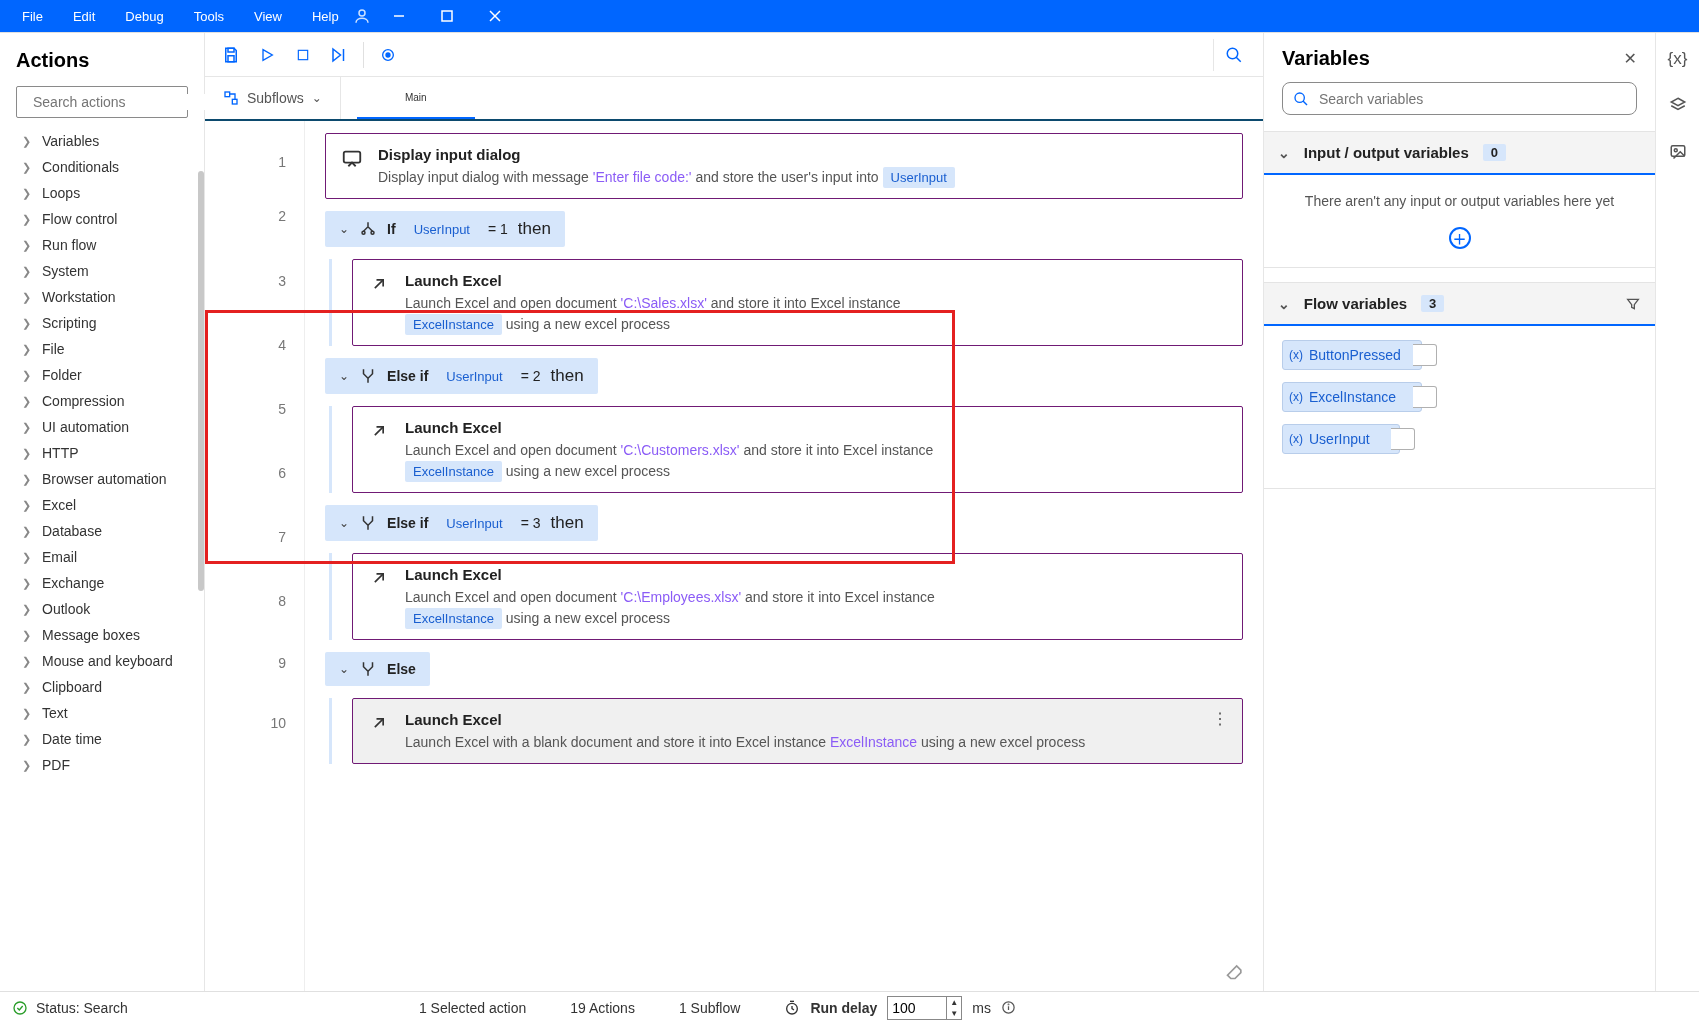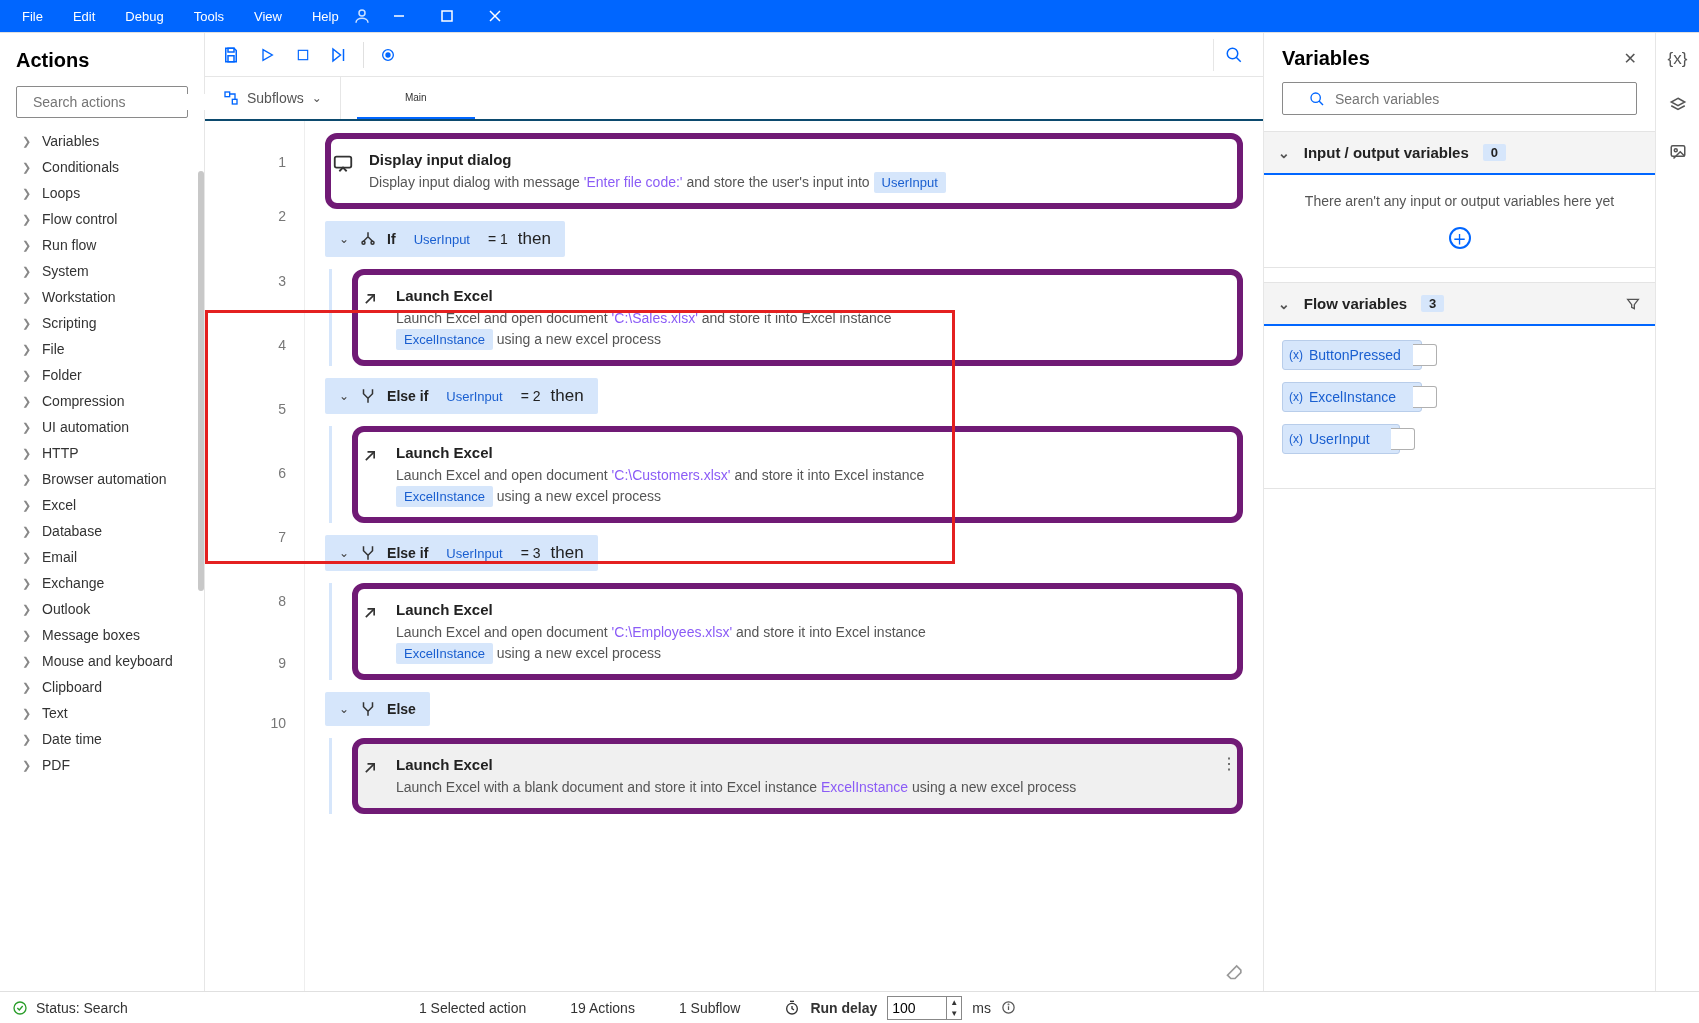--- a/index.html
+++ b/index.html
@@ -56,22 +56,22 @@
 .tab { display:flex; align-items:center; justify-content:center; padding:0 48px; font-size:10px; color:#333; border-bottom:2px solid #0066ff; }
 .tab-rest { flex:1; border-bottom:1px solid transparent; }
 
 
 .flow-area { flex:1; display:flex; overflow:auto; position:relative; }
 .gutter { width:100px; border-right:1px solid #eee; padding-top:12px; }
 .gutter .ln { height:0; text-align:right; padding-right:18px; color:#777; font-size:14px; position:relative; }
 .flow-body { flex:1; padding:12px 20px 40px 20px; position:relative; }
 
 .step-card {
-  background:#fff; border:6px solid #701a75; border-radius:12px;
-  display:flex; align-items:flex-start; gap:14px; padding:10px 0;
+  background:#fff; border:1px solid #701a75; border-radius:2px;
+  display:flex; align-items:flex-start; gap:14px; padding:10px 14px;
   margin-bottom:12px;
 }
 .step-card.selected { background:#f0f0f0; }
 .step-card .more { margin-left:auto; color:#555; }
 .step-icon { width:24px; height:24px; display:flex; align-items:center; justify-content:center; color:#333; flex-shrink:0; margin-top:2px; }
 .step-content { font-size:14px; color:#555; line-height:1.5; }
 .step-title { font-size:15px; font-weight:600; color:#222; }
 .token { background:#d6e6fb; color:#1a5fd0; padding:1px 8px; border-radius:2px; font-size:13px; display:inline-block; }
 .lit { color:#8b5cf6; }
 .then-kw { font-size:17px; color:#222; }
@@ -87,21 +87,21 @@
 .red-box { position:absolute; border:3px solid #e42020; pointer-events:none; }
 
 .eraser { position:absolute; right:18px; bottom:10px; color:#888; }
 
 
 .right-wrap { display:flex; }
 .vars-pane { width:392px; border-left:1px solid #e6e6e6; display:flex; flex-direction:column; }
 .vars-header { display:flex; align-items:center; padding:14px 18px 12px; }
 .vars-header h1 { font-size:20px; font-weight:600; flex:1; }
 .vars-header .close { color:#555; font-size:16px; }
-.vars-search { margin:0 18px 16px; border:1px solid #8a8a8a; border-radius:2px; height:33px; display:flex; align-items:center; padding:0 26px; gap:10px; color:#777; }
+.vars-search { margin:0 18px 16px; border:1px solid #8a8a8a; border-radius:8px; height:33px; display:flex; align-items:center; padding:0 10px; gap:10px; color:#777; }
 .vars-search input { flex:1; border:none; outline:none; font-size:14px; }
 
 .section {
   background:#f4f4f4; border-top:1px solid #e4e4e4; border-bottom:1px solid #e4e4e4;
 }
 .section-hdr { display:flex; align-items:center; gap:14px; padding:12px 14px; font-size:15px; font-weight:600; color:#222; }
 .section-hdr .badge { background:#d6e6fb; color:#222; font-weight:600; font-size:13px; padding:1px 8px; border-radius:2px; }
 .section-hdr .hdr-chev { color:#555; font-size:14px; }
 .section-hdr .spacer2 { flex:1; }
 .section .underline { height:2px; background:#0066ff; margin:0 0 0 0; }

